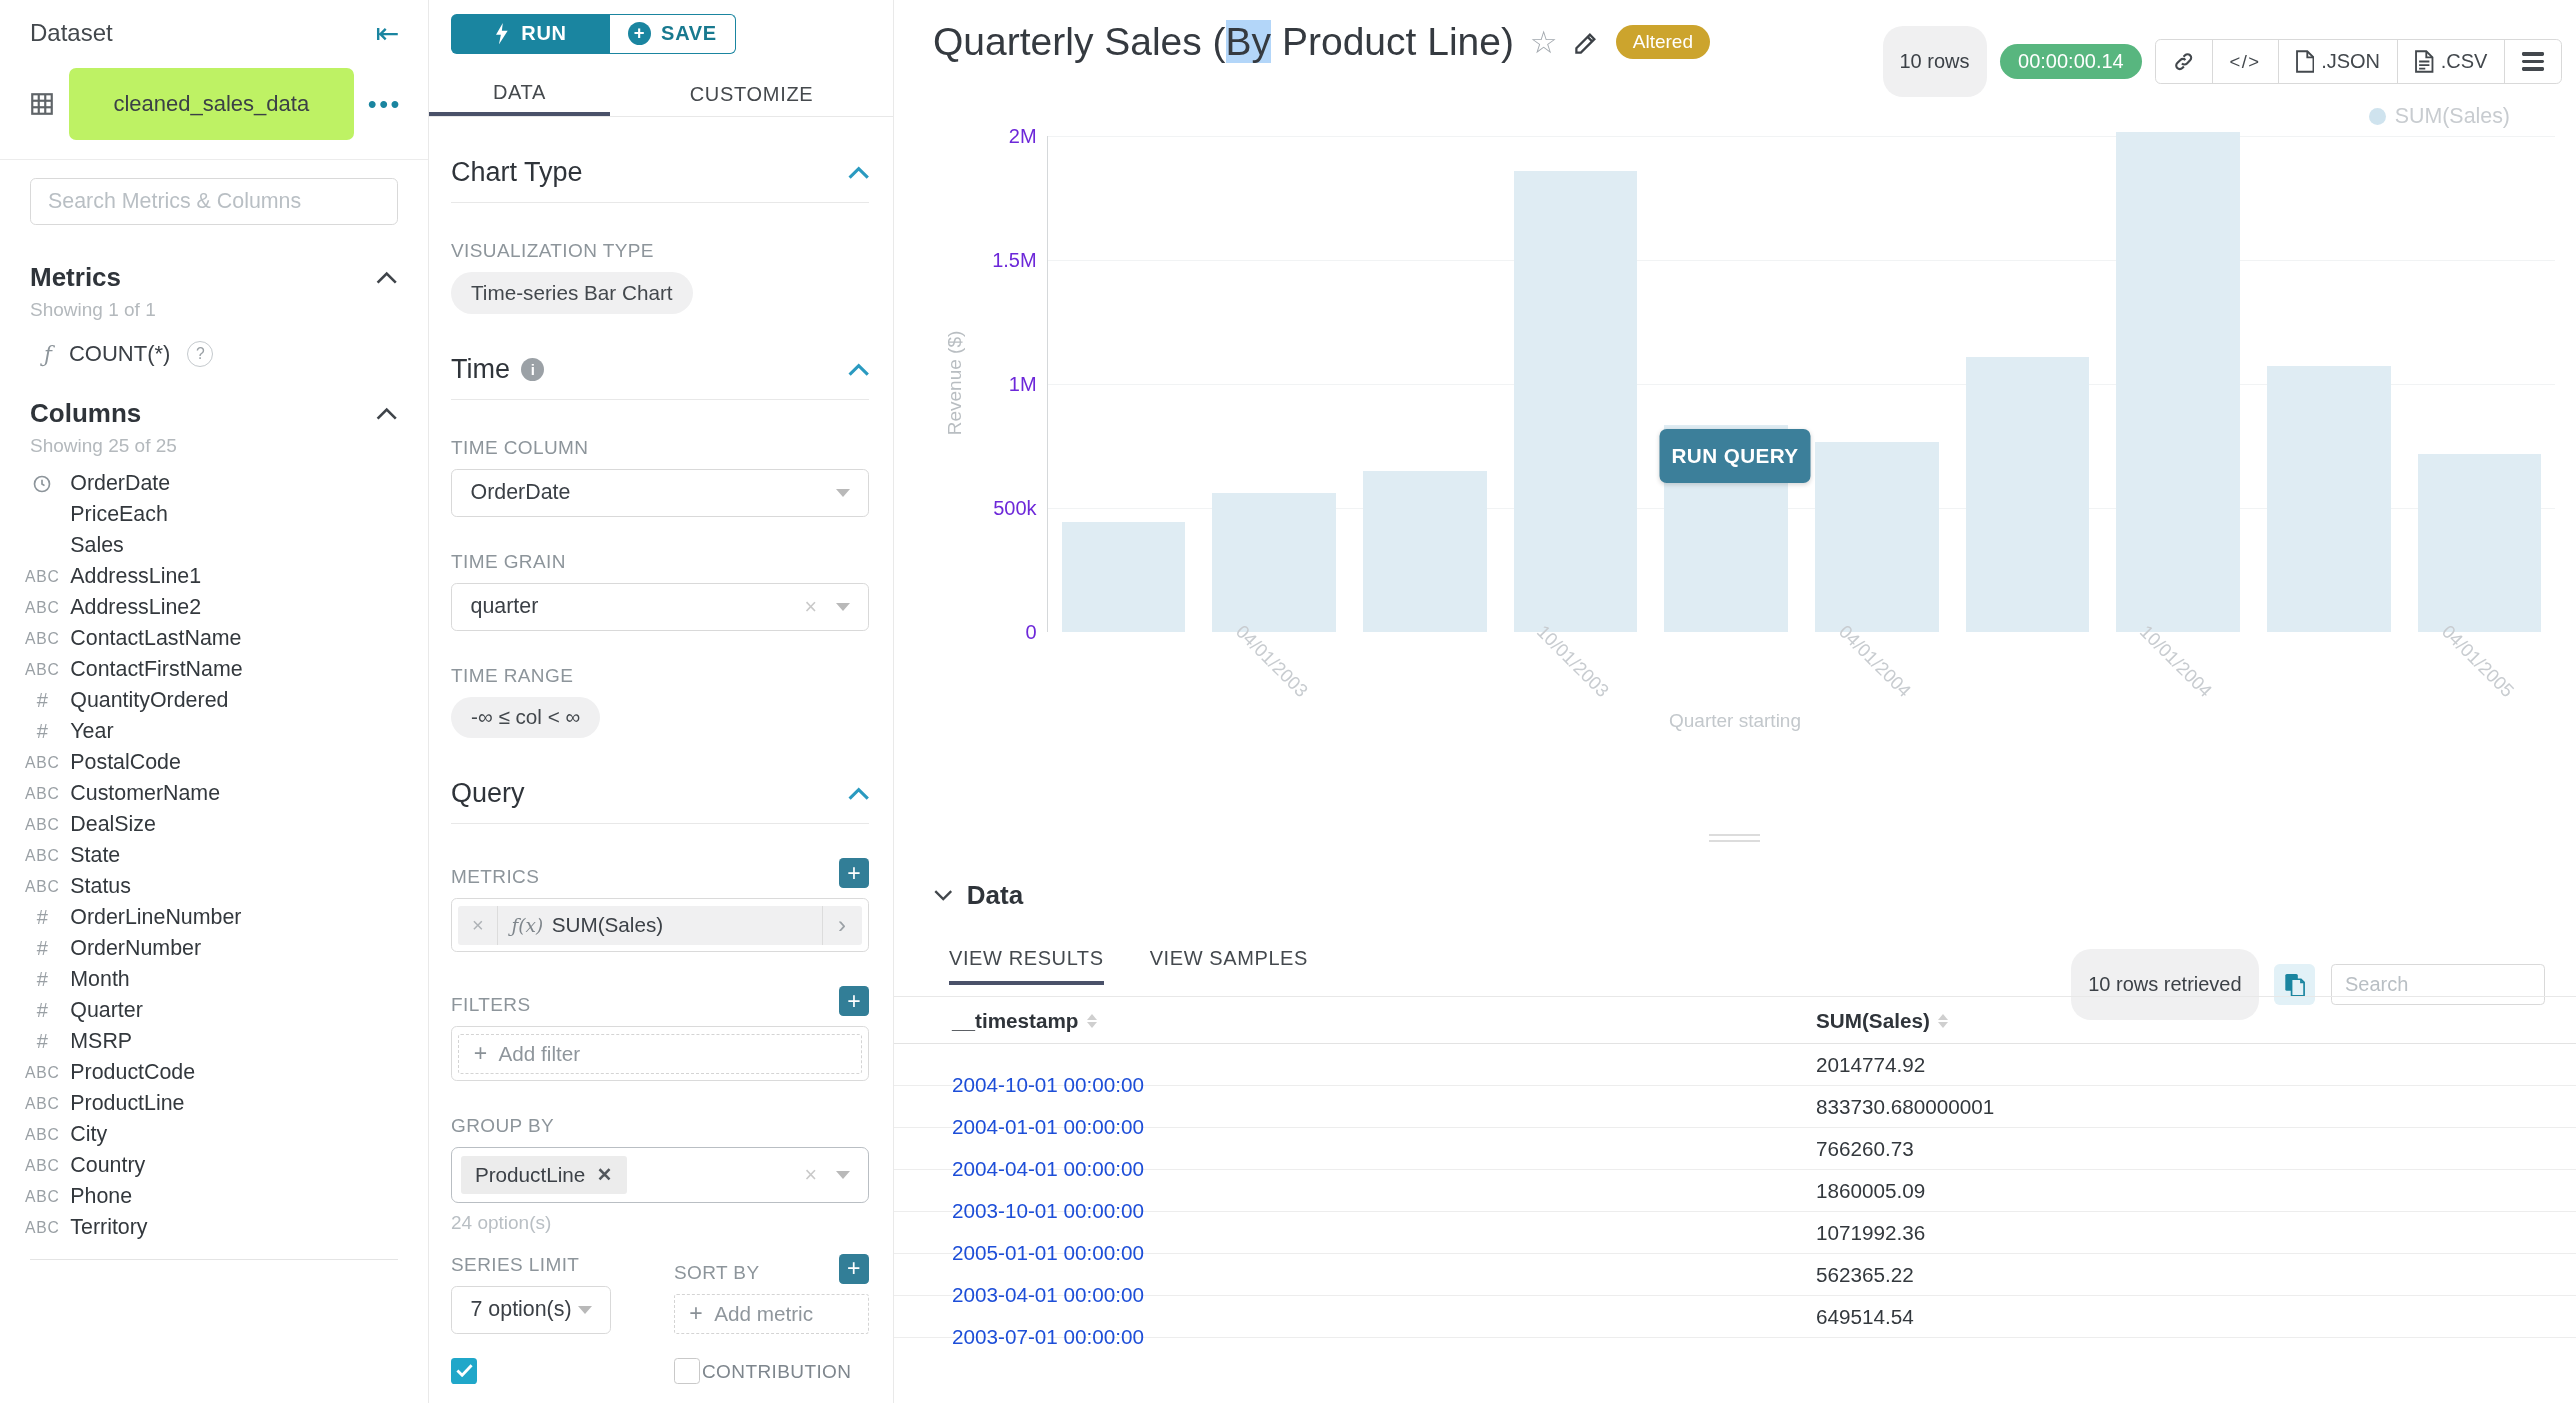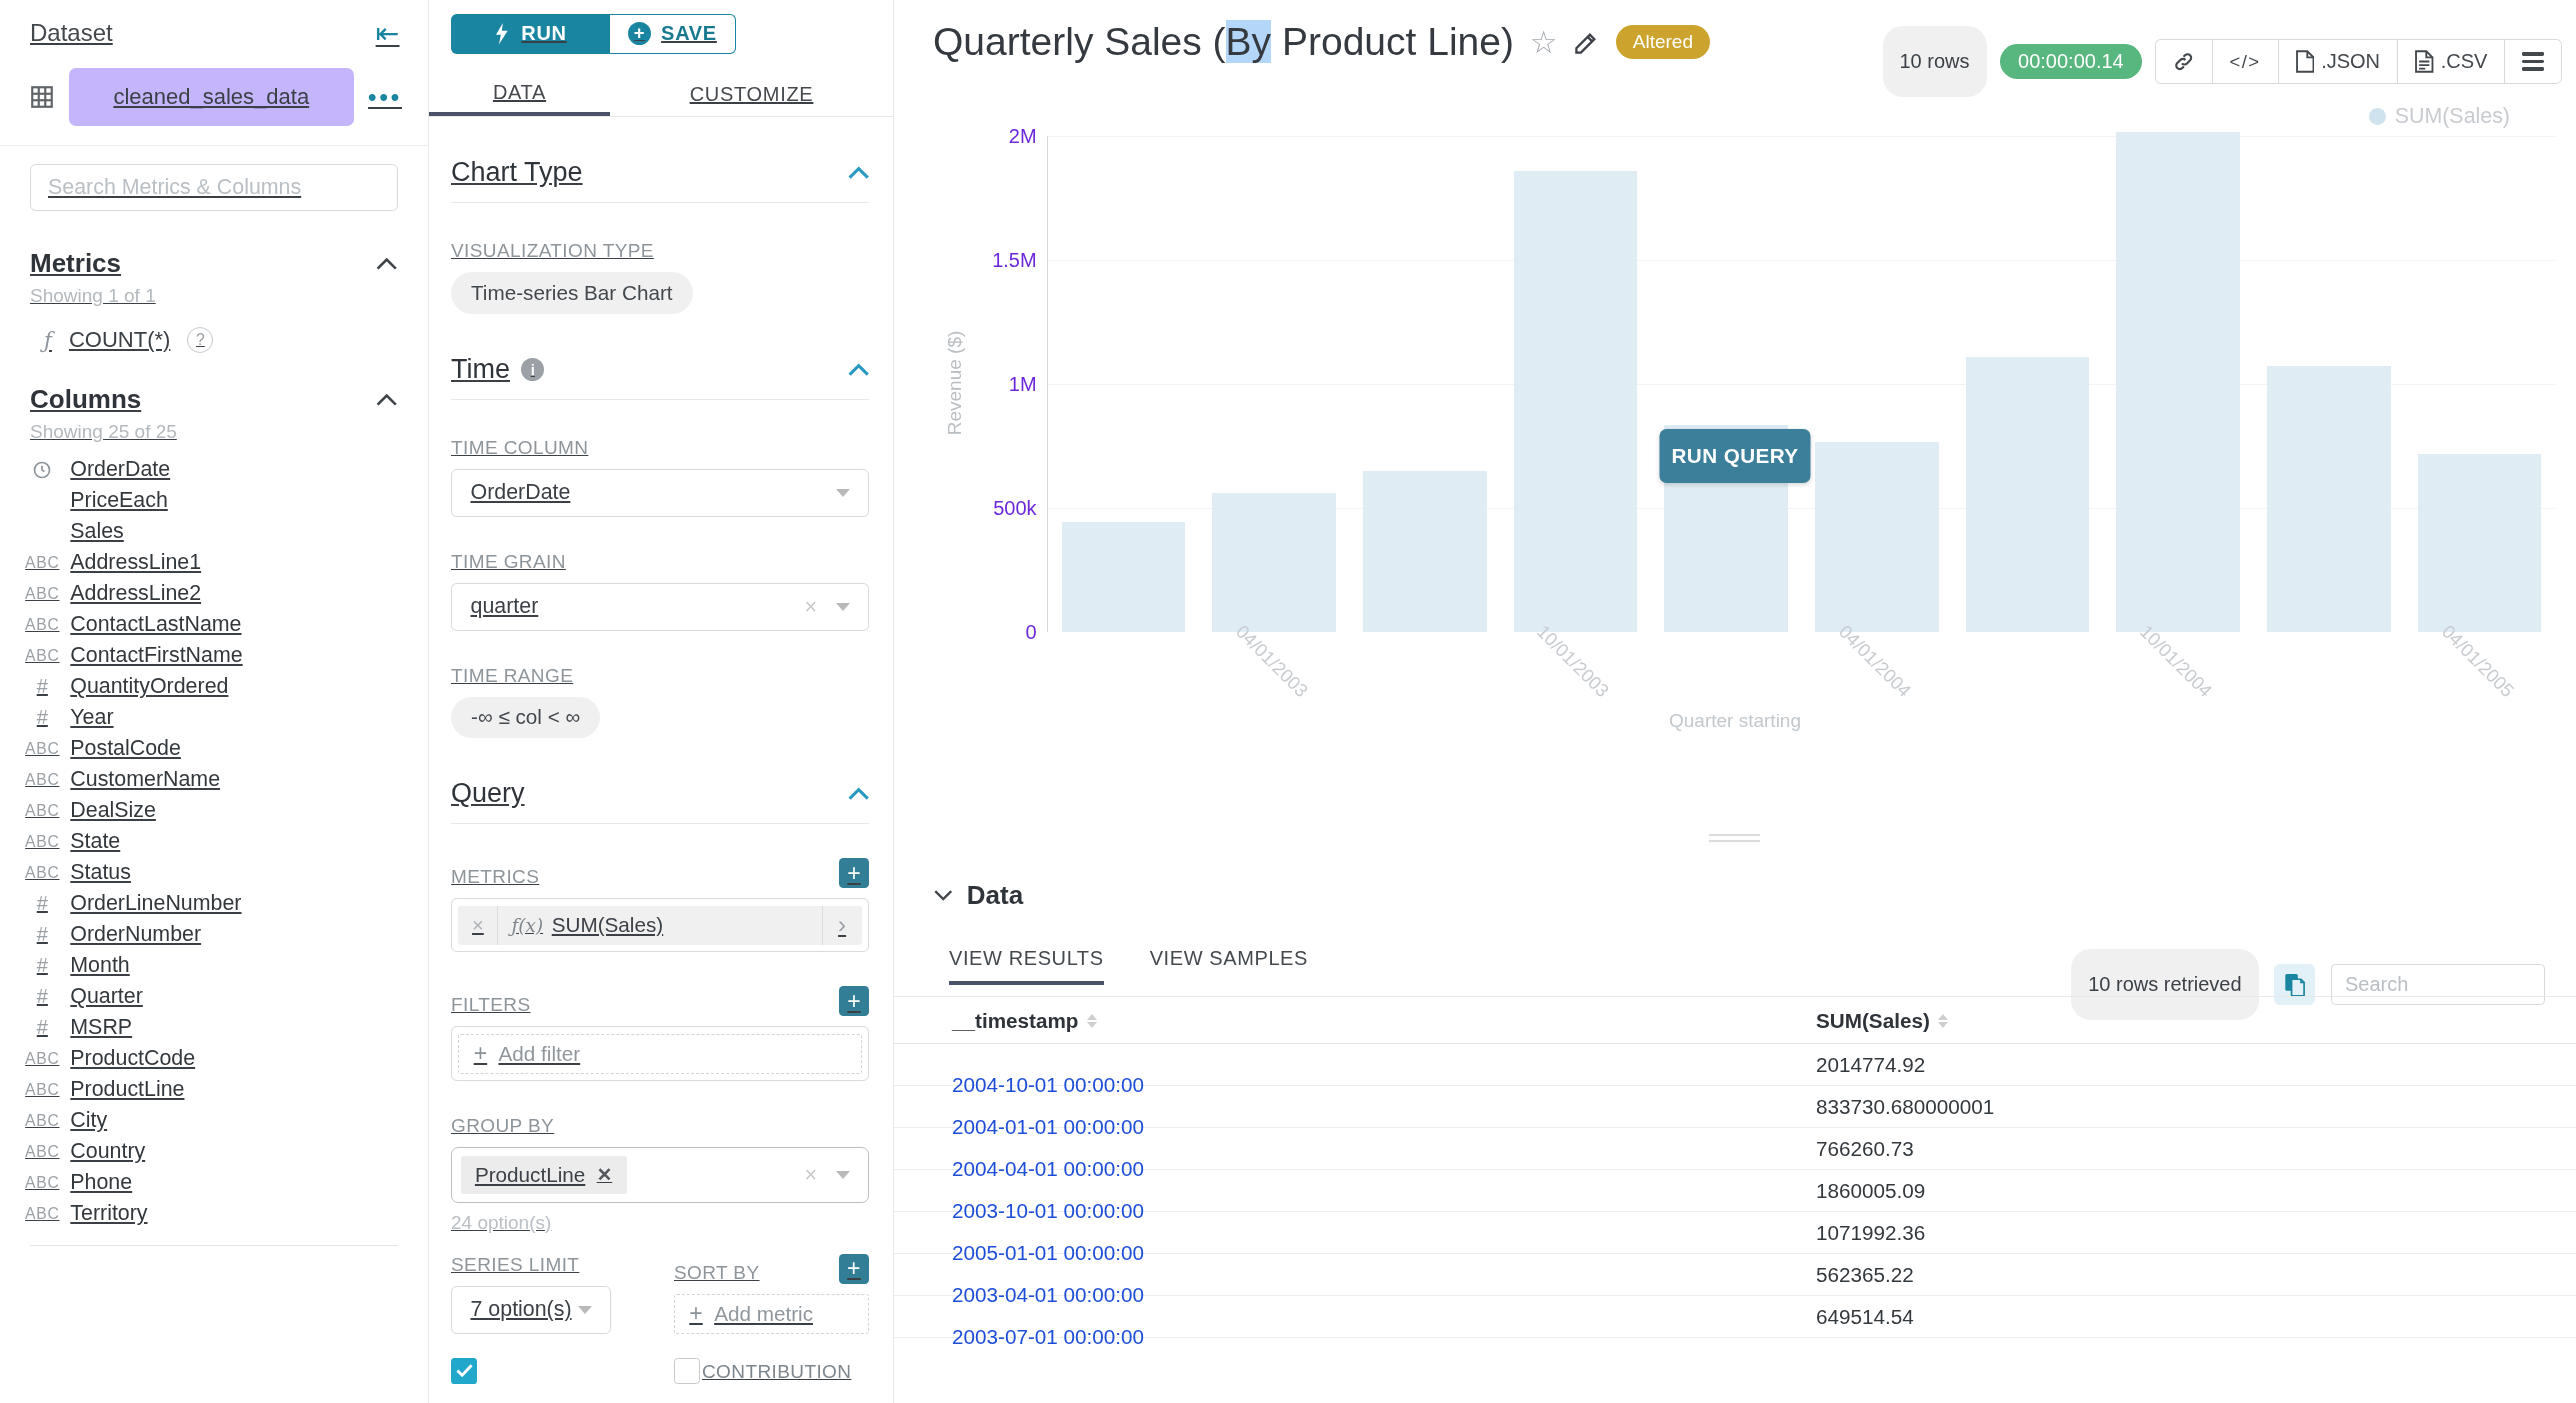--- a/index.html
+++ b/index.html
@@ -1,24 +1,24 @@
 <!DOCTYPE html>
 <html style="font-size:11.4px"><head>
 <meta charset="utf-8">
 <style>
   html,body{margin:0;padding:0;background:#fff;font-family:"Liberation Sans",sans-serif;}
   body{width:2576px;height:1404px;position:relative;overflow:hidden;color:#3b4046;}
-  .pane{position:absolute;top:0;bottom:0;background:#fff;text-decoration:underline;}
+  .pane{position:absolute;top:0;bottom:0;background:#fff;}
   
   #sidebar{left:0;width:429px;border-right:0.7px solid #e9e9e9;box-sizing:border-box;}
   .sb-head{display:flex;justify-content:space-between;align-items:center;padding:18.5px 28.5px 0 30px;}
   .sb-title{font-size:24px;color:#43484d;}
   .collapse{color:#1a85a0;font-size:28.5px;line-height:1;cursor:pointer;}
   .ds-row{display:flex;align-items:center;padding:21.4px 26px 0 28.5px;gap:14.3px;}
-  .ds-pill{flex:1;background:#c4b5fd;border-radius:7.1px;height:58px;display:flex;align-items:center;justify-content:center;font-size:22px;color:#3b4046;}
+  .ds-pill{flex:1;background:#bef264;border-radius:7.1px;height:72px;display:flex;align-items:center;justify-content:center;font-size:22px;color:#3b4046;}
   .dots{color:#1a85a0;font-size:24px;letter-spacing:2.9px;font-weight:700;}
   .sb-div{border:none;border-top:0.7px solid #ececec;margin:18.5px 0 0 0;}
   .search{margin:18.5px 30px 0 30px;height:47px;border:1.1px solid #d9d9d9;border-radius:5.7px;display:flex;align-items:center;box-sizing:border-box;}
   .search input{border:none;outline:none;width:100%;font-size:21.4px;padding:0 17px;color:#3b4046;font-family:inherit;background:transparent;}
   .search input::placeholder{color:#b9bfc4;}
   .sec-row{display:flex;justify-content:space-between;align-items:center;padding:0 31px 0 30px;}
   .sec-h{font-size:26px;font-weight:600;color:#2f343a;}
   .showing{font-size:19px;color:#b4b9bd;padding:5.7px 0 0 30px;}
   .metric-row{display:flex;align-items:center;gap:17px;padding:20px 0 0 44px;}
   .fx{font-style:italic;font-size:21.4px;color:#8d959b;font-family:"DejaVu Serif",serif;}

